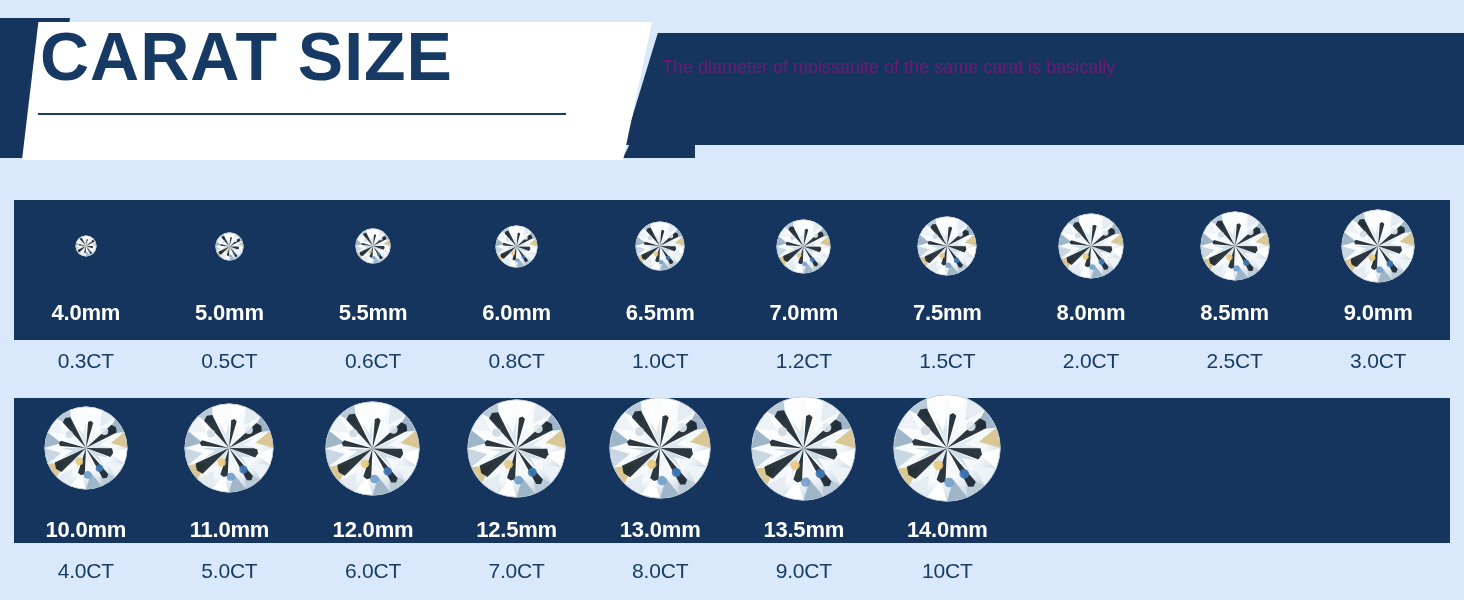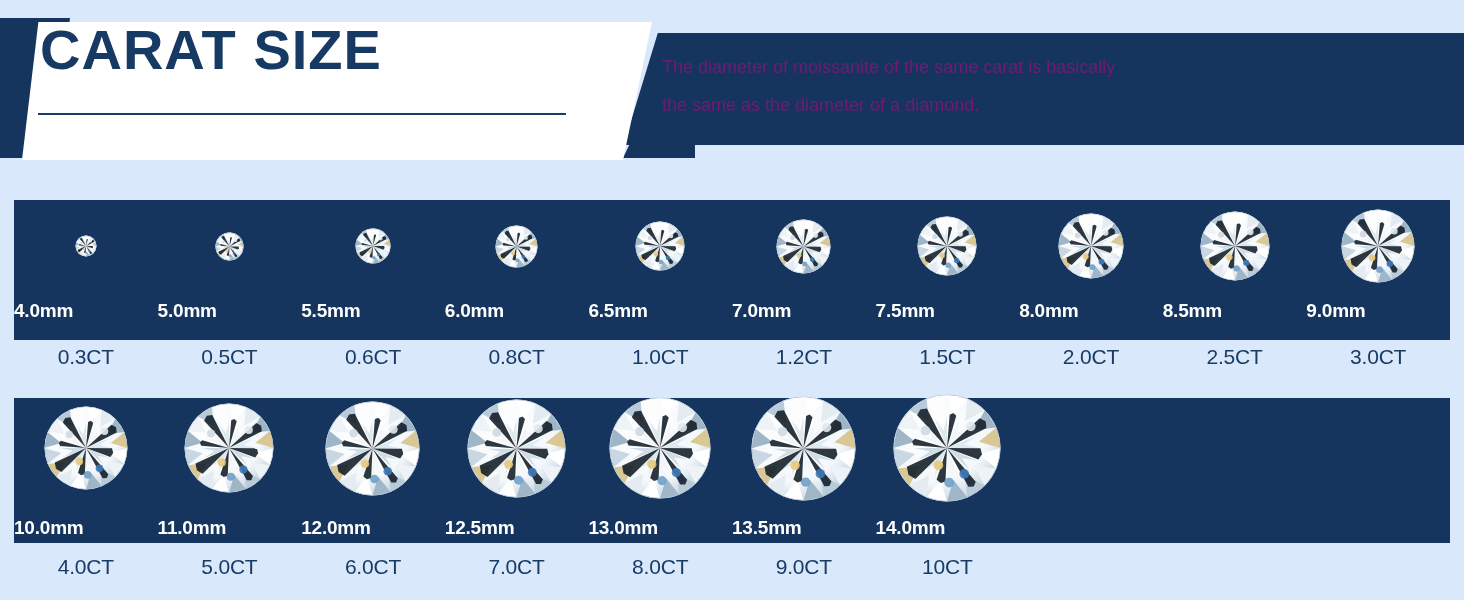--- a/index.html
+++ b/index.html
@@ -64,21 +64,21 @@
     top: 22px;
     width: 630px;
     height: 138px;
     background: #ffffff;
     clip-path: polygon(2.6% 0, 100% 0, 95.4% 100%, 0 100%);
   }
   #title-text {
     position: absolute;
     left: 40px;
     top: 22px;
-    font-size: 56px;
+    font-size: 68px;
     font-weight: bold;
     letter-spacing: 1px;
     color: #163a63;
     line-height: 1;
     white-space: nowrap;
   }
   #title-rule {
     position: absolute;
     left: 38px;
     top: 113px;
@@ -136,24 +136,25 @@
     display: flex;
     align-items: center;
     justify-content: center;
   }
   #row-1 .stone-area { height: 92px; }
   #row-2 .stone-area { height: 100px; }
 
   .stone { display: block; }
 
   .mm-label {
-    font-size: 19px;
+    font-size: 22px;
     font-weight: bold;
     color: #ffffff;
     letter-spacing: -0.2px;
+    text-align: center;
     width: 100%;
   }
   #row-1 .mm-label { margin-top: 8px; }
   #row-2 .mm-label { margin-top: 19px; }
 
   .ct-label {
     font-size: 21px;
     font-weight: normal;
     color: #173c66;
     letter-spacing: -0.2px;
@@ -173,21 +174,20 @@
   <div id="desc-box"></div>
   <div id="desc-box-tab"></div>
 
   <div id="title-banner"></div>
 
   <div id="title-text">CARAT SIZE</div>
   <div id="title-rule"></div>
 
   <div id="desc-text">
     <span class="line">The diameter of moissanite of the same carat is basically</span>
-    <span class="line">the same as the diameter of a diamond.</span>
   </div>
 </div>
 
 <div class="row-block" id="row-1">
   <div class="panel"></div>
   <div class="cells" id="row-1-cells">
       <div class="cell">
         <div class="stone-area">
           <svg class="stone" width="22" height="22" viewBox="0 0 22 22" xmlns="http://www.w3.org/2000/svg">
             <defs>

